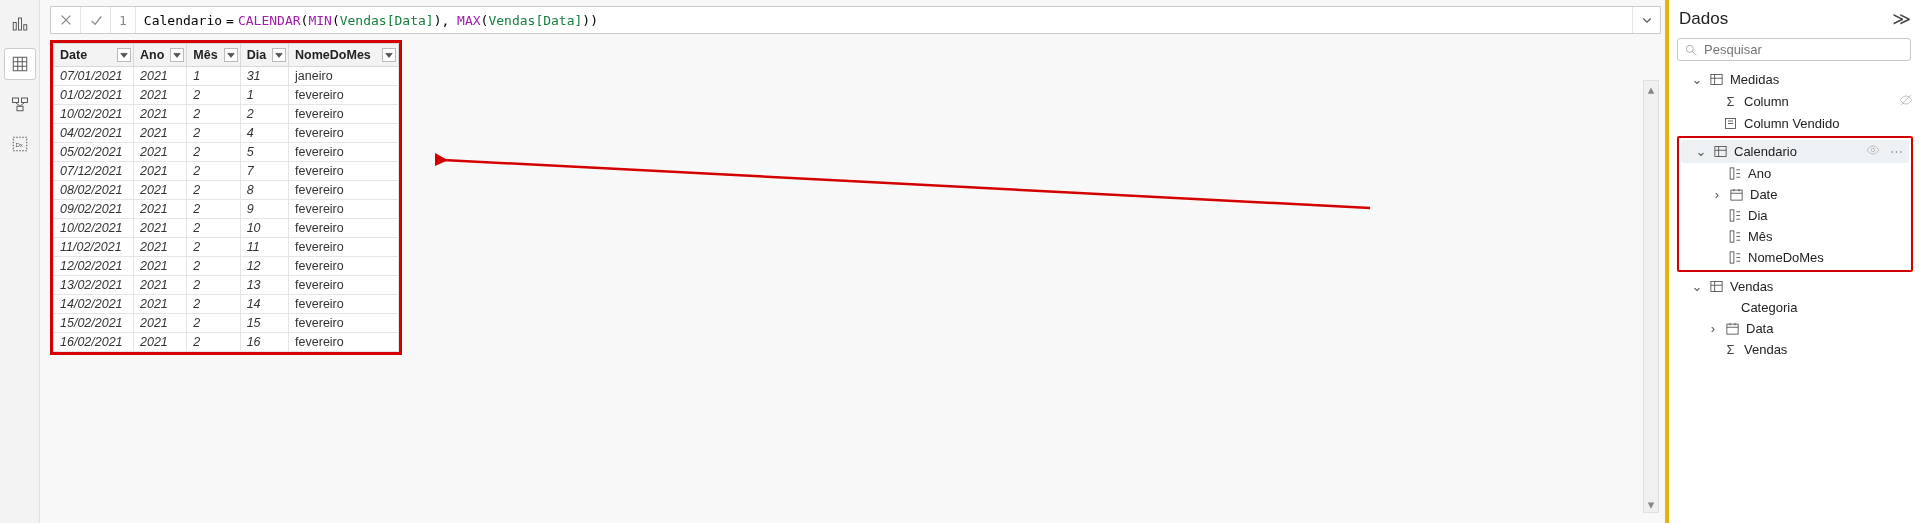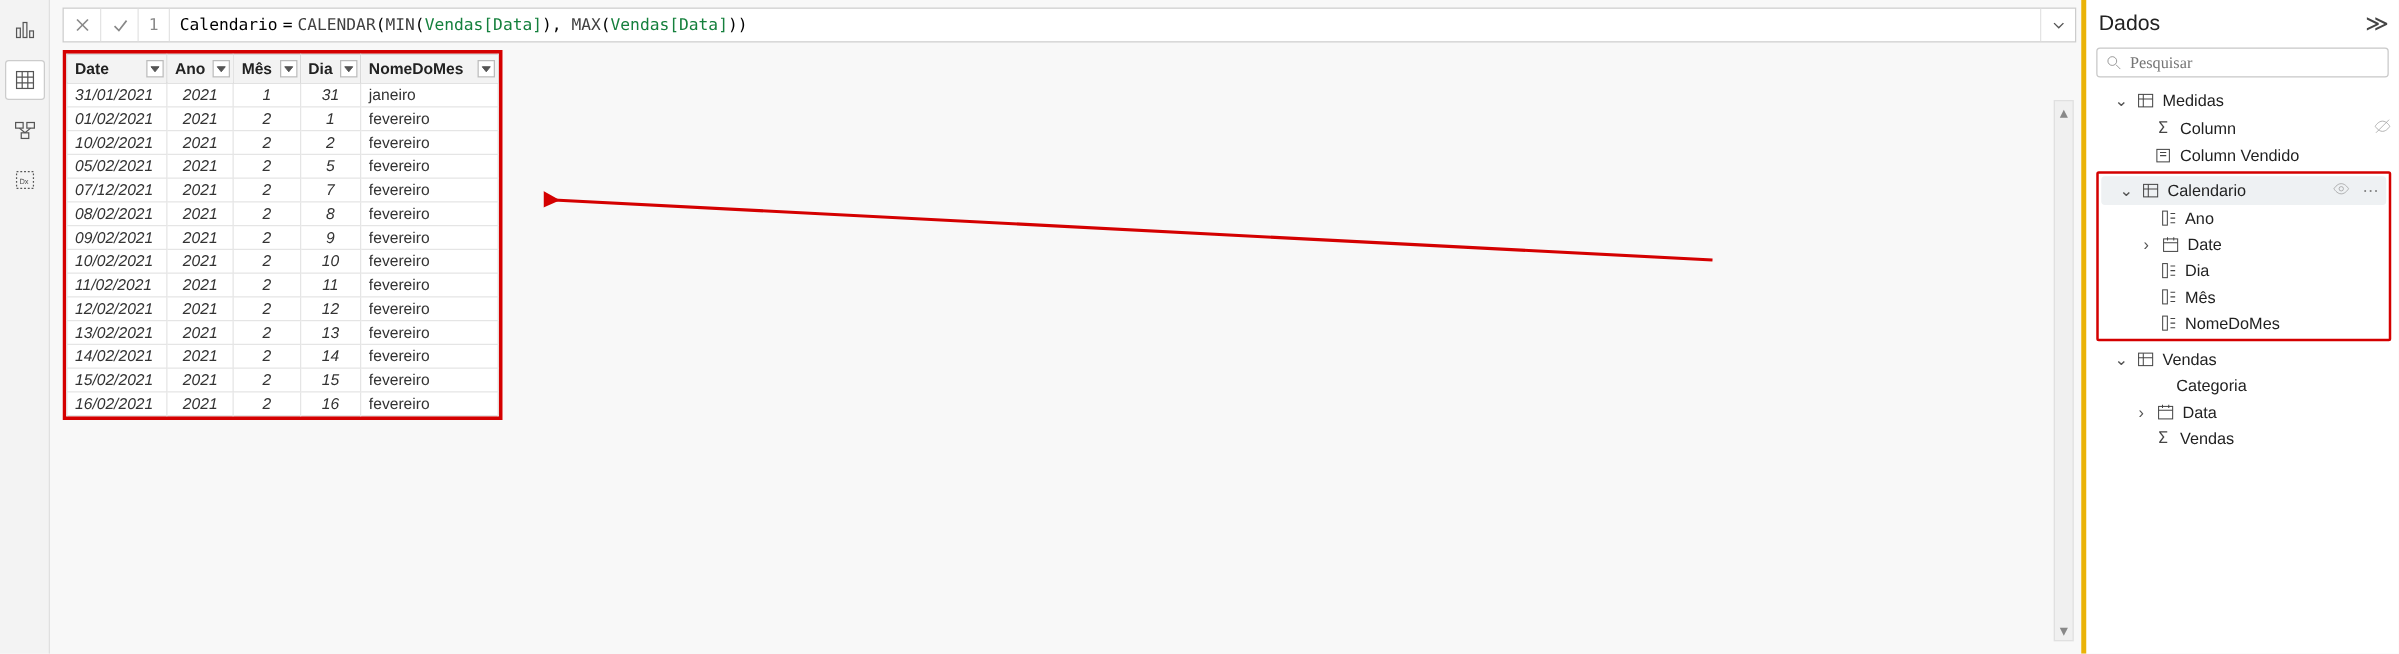--- a/index.html
+++ b/index.html
@@ -69,21 +69,21 @@
   }
   .fb-code {
     flex:1;
     padding: 0 8px;
     white-space: pre;
     font-family: Consolas, monospace;
     display:flex;align-items:center;
   }
   .tok-ident { color:#000; }
   .tok-eq { color:#000; padding:0 4px;}
-  .tok-func { color:#404040; }
+  .tok-func { color:#a21caf; }
   .tok-paren { color:#000; }
   .tok-col { color:#15803d; }
   .tok-comma { color:#000; }
   .fb-expand {
     width:28px;height:100%;
     display:flex;align-items:center;justify-content:center;
     border-left:1px solid #e4e4e4;
     cursor:pointer;
     color:#555;
   }
@@ -124,21 +124,21 @@
     cursor:pointer;
   }
   table.data th .drop svg{width:8px;height:8px;stroke:#555;fill:#555;}
   table.data td {
     border:1px solid #e5e5e5;
     padding:2px 6px;
     font-style: italic;
     color:#333;
     white-space:nowrap;
   }
-  table.data td.num { text-align:center; }
+  table.data td.num { text-align:left; }
   table.data td.txt { font-style: normal; }
 
   
   .arrow-svg {
     position:absolute;
     left: 385px;
     top: 110px;
     pointer-events:none;
   }
 
@@ -173,21 +173,21 @@
   .side-head .chev { font-size:18px;color:#444;cursor:pointer;}
   .search {
     display:flex;align-items:center;
     border:1px solid #c8c8c8;
     border-radius:3px;
     padding:3px 6px;
     margin:0 4px 8px 0;
     color:#777;
   }
   .search svg{width:14px;height:14px;stroke:#777;fill:none;margin-right:6px;}
-  .search input{border:none;outline:none;font-size:13px;flex:1;background:transparent;color:#6d28d9;font-family:Liberation Serif, serif;}
+  .search input{border:none;outline:none;font-size:13px;flex:1;background:transparent;color:#6d28d9;}
   .tree { font-size:13px; color:#222; }
   .tree-item {
     display:flex;align-items:center;
     padding:3px 2px;
     gap:6px;
     cursor:pointer;
     border-radius:3px;
   }
   .tree-item.selected{background:#eef1f3;}
   .tree-item .caret{width:12px;display:flex;justify-content:center;color:#555;}
@@ -308,38 +308,45 @@
                 </span></th>
               <th style="min-width: 110px;"><span class="th-label">NomeDoMes</span><span class="drop">
                   <svg viewBox="0 0 10 10">
                     <polygon points="1,3 9,3 5,8"></polygon>
                   </svg>
                 </span></th>
             </tr>
           </thead>
         <tbody id="tbody">
             <tr>
-              <td class="">31/01/2021</td>
+              <td class="">07/01/2021</td>
               <td class="num">2021</td>
               <td class="num">1</td>
               <td class="num">31</td>
               <td class="txt">janeiro</td>
             </tr>
             <tr>
               <td class="">01/02/2021</td>
               <td class="num">2021</td>
               <td class="num">2</td>
               <td class="num">1</td>
               <td class="txt">fevereiro</td>
             </tr>
             <tr>
               <td class="">10/02/2021</td>
               <td class="num">2021</td>
               <td class="num">2</td>
               <td class="num">2</td>
+              <td class="txt">fevereiro</td>
+            </tr>
+            <tr>
+              <td class="">04/02/2021</td>
+              <td class="num">2021</td>
+              <td class="num">2</td>
+              <td class="num">4</td>
               <td class="txt">fevereiro</td>
             </tr>
             <tr>
               <td class="">05/02/2021</td>
               <td class="num">2021</td>
               <td class="num">2</td>
               <td class="num">5</td>
               <td class="txt">fevereiro</td>
             </tr>
             <tr>

